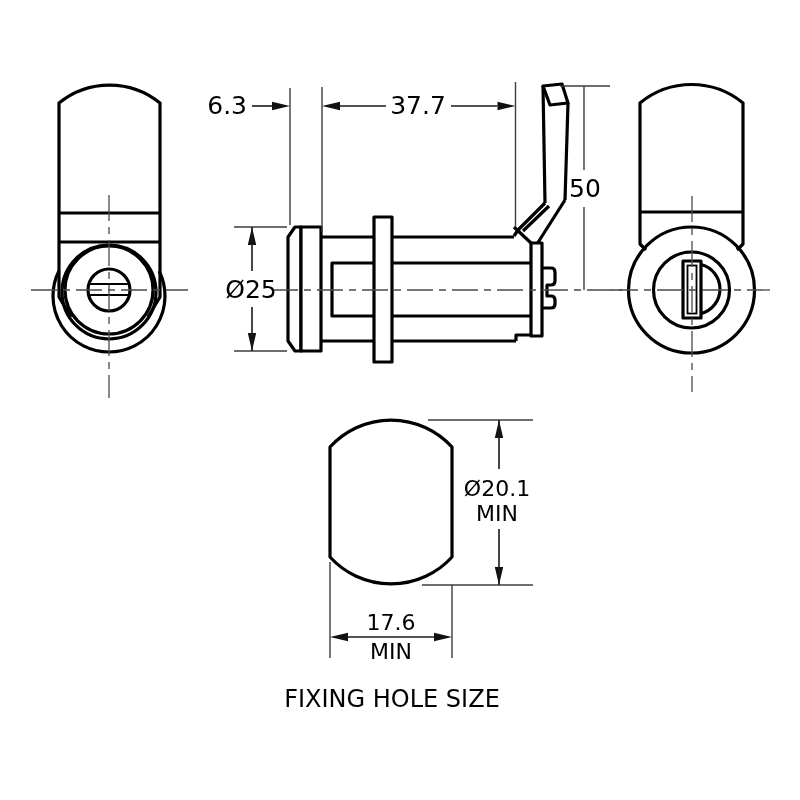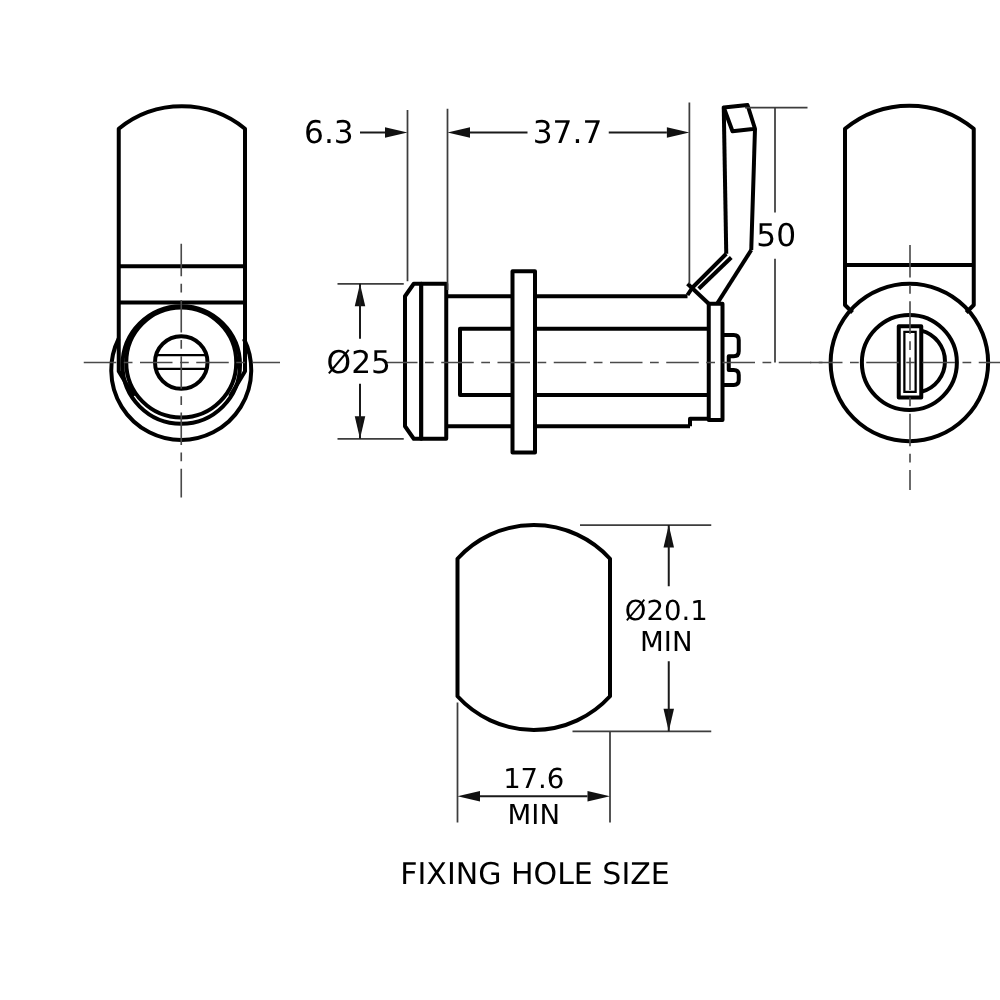--- a/index.html
+++ b/index.html
@@ -9,21 +9,20 @@
     width: 800px;
     height: 800px;
     overflow: hidden;
     font-family: "DejaVu Sans", sans-serif;
   }
   .canvas {
     position: relative;
     width: 676px;
     height: 800px;
     background: #ffffff;
-    margin-left: 36px;
   }
   svg { display: block; }
   .obj {
     fill: none;
     stroke: #000000;
     stroke-width: 3.2;
     stroke-linejoin: round;
   }
   .obj-thin {
     fill: none;

